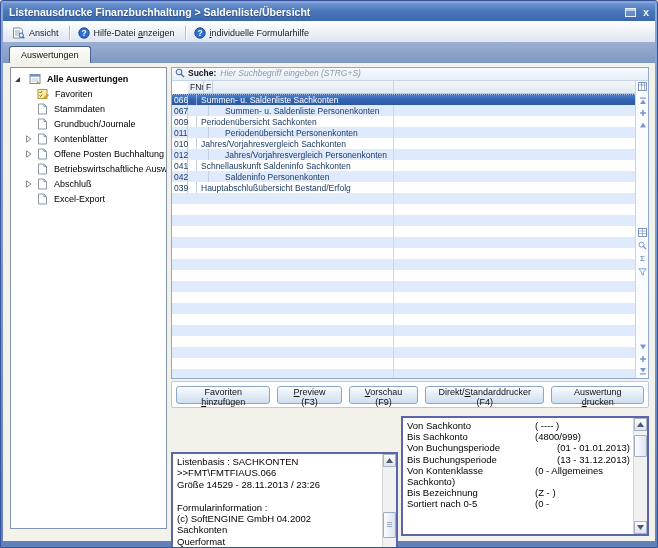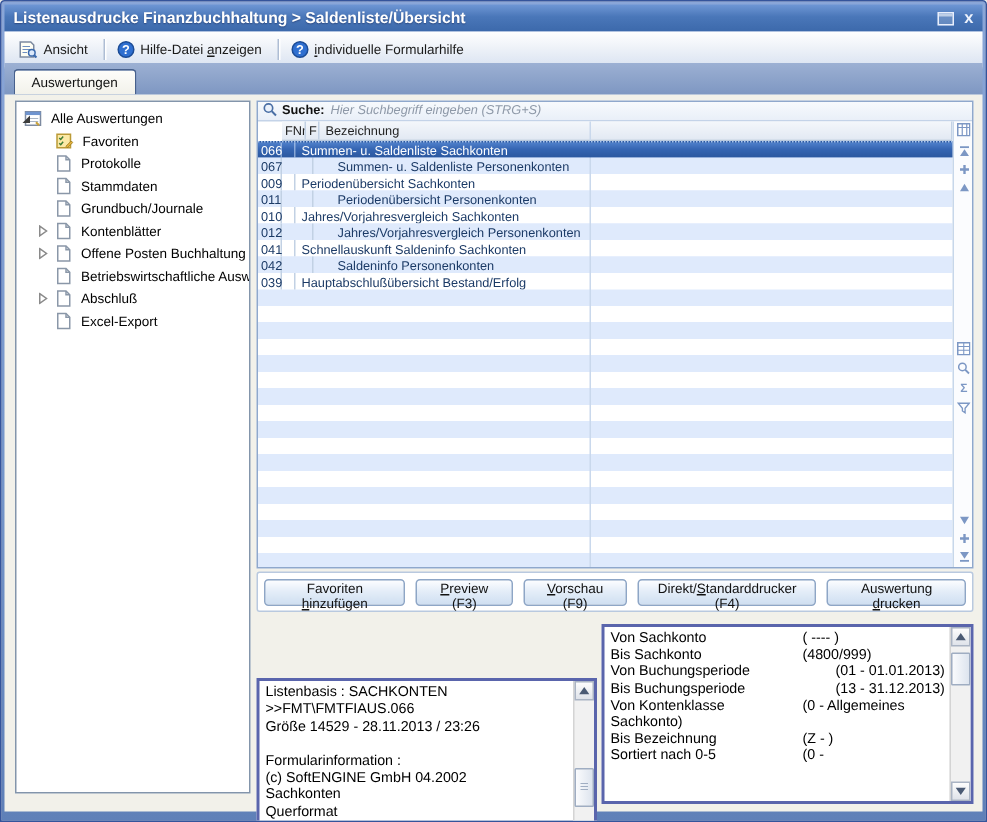--- a/index.html
+++ b/index.html
@@ -46,21 +46,21 @@
     position:absolute; left:7px; top:4px; width:157px; height:462px;
     background:#fff; border:1px solid #8395ab; overflow:hidden; padding-top:3px;
   }
   .ti { position:relative; height:15px; display:flex; align-items:center; font-size:9px; color:#000; cursor:default; }
   .ti .tlabel { padding:1px 3px; white-space:nowrap; }
   .ti.sel .tlabel { background:#316ac5; color:#fff; outline:1px dotted #86a7e0; }
   .ti .ticon { flex:0 0 auto; margin-right:3px; }
   .ind0 { padding-left:4px; } .ind1 { padding-left:26px; }
   .texp { position:absolute; left:14px; top:4px; }
   .rootarr { position:absolute; left:3px; top:5px; }
-  .ind0.hasroot { padding-left:5px; }
+  .ind0.hasroot { padding-left:18px;font-weight:bold; }
   
   #grid {
     position:absolute; left:168px; top:4px; width:478px; height:312px;
     background:#fff; border:1px solid #8fa8cc;
   }
   #searchbar {
     position:absolute; left:0; right:0; top:0; height:13px;
     background:linear-gradient(180deg,#f7fafd,#e9eff8); border-bottom:1px solid #c4d3e8;
     display:flex; font-size:8.5px; padding-left:3px;
   }
@@ -184,27 +184,20 @@
             <path d="M2.5 4l1 1 1.6-2M2.5 7.5l1 1 1.6-2" stroke="#3e7d36" stroke-width="1" fill="none"></path>
             <path d="M7 9.5L10.5 6l1 1L8 10.5z" fill="#e8b53c" stroke="#9a7b20" stroke-width="0.6"></path>
           </svg>
         <span class="tlabel">Favoriten</span>
       </div>
       <div class="ti ind1">
         <svg class="ticon" width="11" height="12" viewBox="0 0 11 12">
             <path d="M1.5 1h5.5l2.5 2.5V11h-8z" fill="#fff" stroke="#8a97a8"></path>
             <path d="M7 1v2.5h2.5" fill="none" stroke="#8a97a8"></path>
           </svg>
-        <span class="tlabel">Protokolle</span>
-      </div>
-      <div class="ti ind1">
-        <svg class="ticon" width="11" height="12" viewBox="0 0 11 12">
-            <path d="M1.5 1h5.5l2.5 2.5V11h-8z" fill="#fff" stroke="#8a97a8"></path>
-            <path d="M7 1v2.5h2.5" fill="none" stroke="#8a97a8"></path>
-          </svg>
         <span class="tlabel">Stammdaten</span>
       </div>
       <div class="ti ind1">
         <svg class="ticon" width="11" height="12" viewBox="0 0 11 12">
             <path d="M1.5 1h5.5l2.5 2.5V11h-8z" fill="#fff" stroke="#8a97a8"></path>
             <path d="M7 1v2.5h2.5" fill="none" stroke="#8a97a8"></path>
           </svg>
         <span class="tlabel">Grundbuch/Journale</span>
       </div>
       <div class="ti ind1">
@@ -258,21 +251,20 @@
         <svg width="10" height="10" viewBox="0 0 10 10">
             <circle cx="4" cy="4" r="2.8" fill="#eaf1fb" stroke="#4a6fa5" stroke-width="1.1"></circle>
             <path d="M6.2 6.2L9 9" stroke="#4a6fa5" stroke-width="1.3"></path>
           </svg>
         <span class="slabel">Suche:</span>
         <span class="sph">Hier Suchbegriff eingeben (STRG+S)</span>
       </div>
       <div id="ghead">
         <span class="hc hc-fnr">FNr</span>
         <span class="hc hc-f">F</span>
-        <span class="hc hc-bez">Bezeichnung</span>
       </div>
       <div class="vmid"></div>
       <div id="rows">
         <div class="grow sel">
             <span class="c-fnr">066</span>
             <span class="c-f"></span>
             <span class="c-bez">Summen- u. Saldenliste Sachkonten</span>
           </div>
         <div class="grow alt">
             <span class="c-fnr">067</span>

